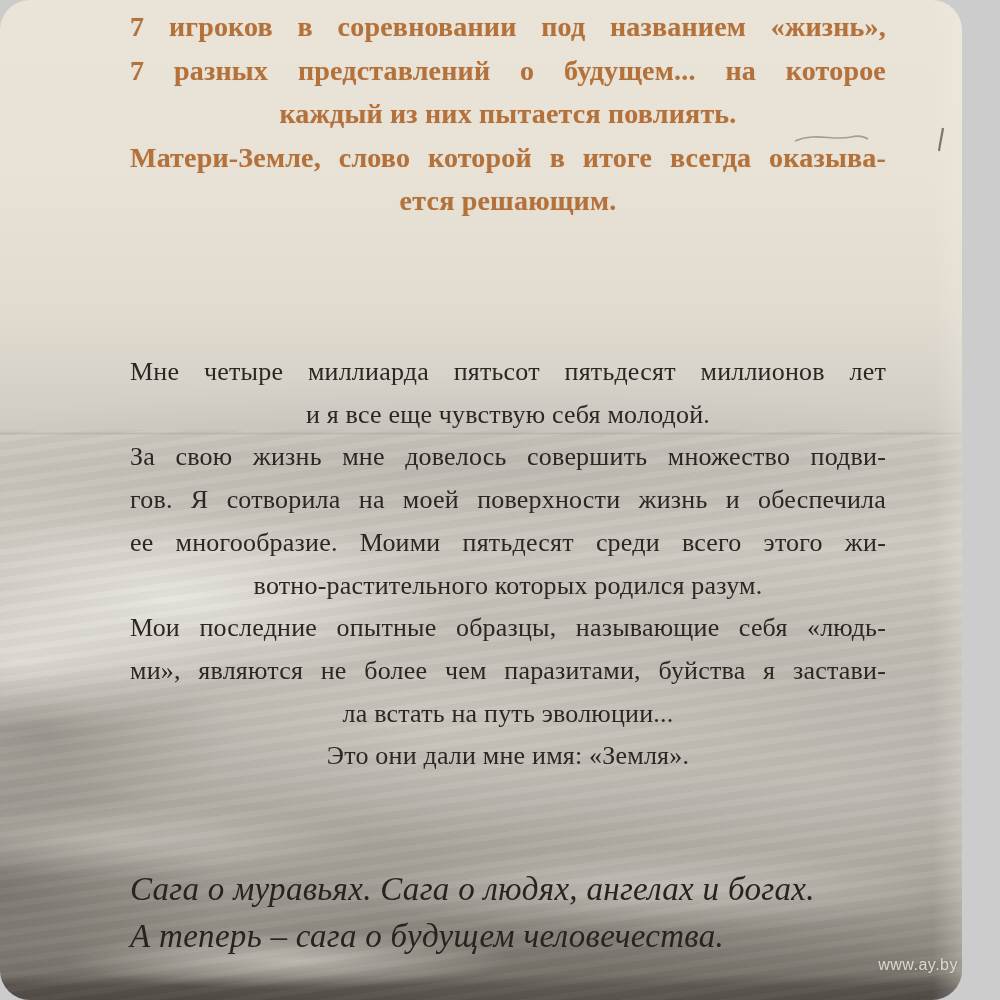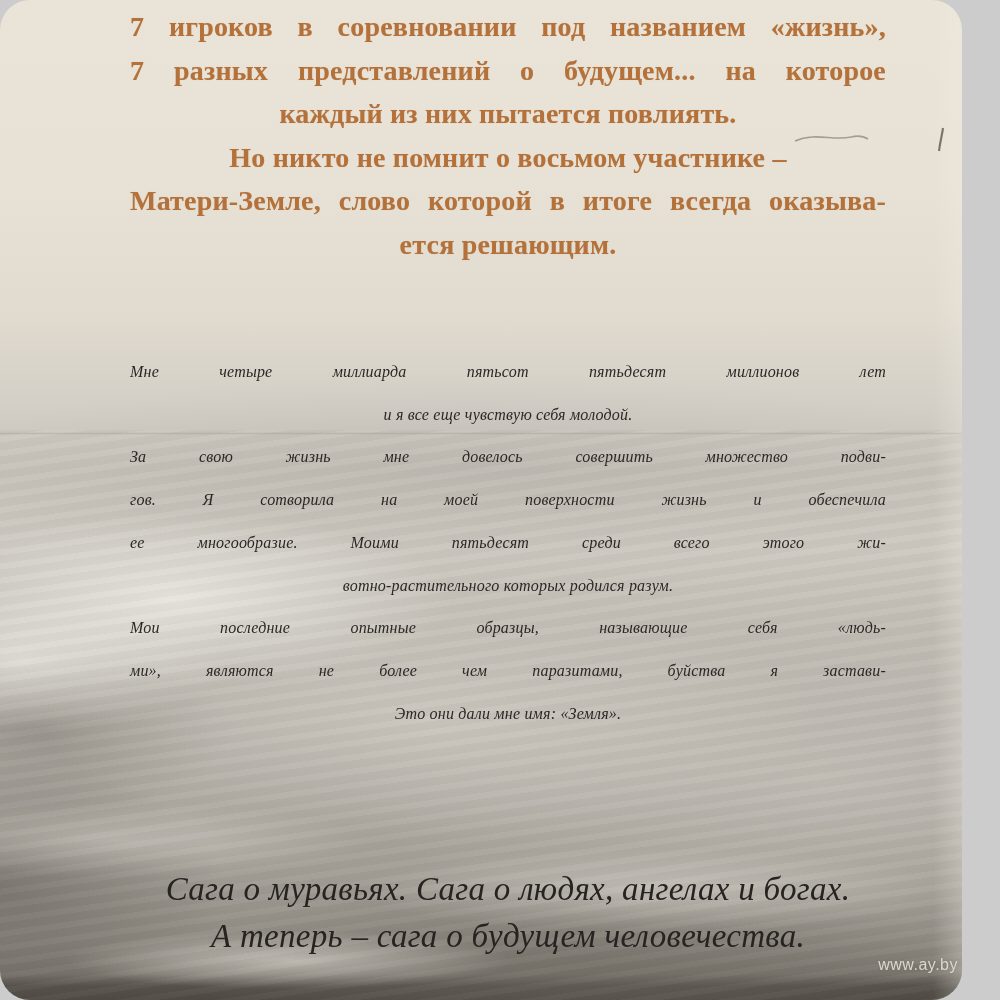--- a/index.html
+++ b/index.html
@@ -90,33 +90,32 @@
   .blurb {
     top: 5px;
     font-weight: bold;
     font-size: 28px;
     line-height: 43.5px;
     letter-spacing: 0.2px;
     text-shadow: 0 0 1px rgba(148,92,44,0.25);
   }
   .monologue {
     top: 351px;
-    font-size: 16px;
+    font-size: 26px;
     line-height: 42.7px;
     letter-spacing: 0.2px;
-    font-style: italic;
   }
   .tagline {
     top: 866px;
     font-style: italic;
     font-size: 33px;
     line-height: 47px;
     letter-spacing: 0.3px;
   }
-  .tagline .line { text-align: center; }
+  .tagline .line { text-align: left; }
 
   .watermark {
     position: absolute;
     top: 956px;
     right: 4px;
     font-family: "Liberation Sans", sans-serif;
     font-size: 16px;
     letter-spacing: 0.5px;
     color: rgba(224,220,211,0.95);
     text-shadow: 0 0 2px rgba(95,90,80,0.45);
@@ -134,34 +133,34 @@
 
   <svg class="artifacts" width="1000" height="1000">
     <path d="M795,141 C815,132 833,141 851,137 C859,135 865,137 868,139" fill="none" stroke="#8e8779" stroke-width="1.6" opacity="0.75"></path>
     <path d="M943,128 c-1,7 -3,15 -4,23" fill="none" stroke="#5f594f" stroke-width="2.2" opacity="0.8"></path>
   </svg>
 
   <div class="text-col blurb" style="color: rgb(180, 113, 58);">
       <div class="line just">7 игроков в соревновании под названием «жизнь»,</div>
       <div class="line just">7 разных представлений о будущем... на которое</div>
       <div class="line">каждый из них пытается повлиять.</div>
-      <div class="line">Но никто не помнит о восьмом участнике –</div>
       <div class="line just">Матери-Земле, слово которой в итоге всегда оказыва-</div>
       <div class="line">ется решающим.</div>
     </div>
 
   <div class="text-col monologue" style="color: rgb(43, 39, 36);">
       <div class="line just">Мне четыре миллиарда пятьсот пятьдесят миллионов лет</div>
       <div class="line">и я все еще чувствую себя молодой.</div>
       <div class="line just">За свою жизнь мне довелось совершить множество подви-</div>
       <div class="line just">гов. Я сотворила на моей поверхности жизнь и обеспечила</div>
       <div class="line just">ее многообразие. Моими пятьдесят среди всего этого жи-</div>
       <div class="line">вотно-растительного которых родился разум.</div>
       <div class="line just">Мои последние опытные образцы, называющие себя «людь-</div>
       <div class="line just">ми», являются не более чем паразитами, буйства я застави-</div>
+      <div class="line">ла встать на путь эволюции...</div>
       <div class="line">Это они дали мне имя: «Земля».</div>
     </div>
 
   <div class="text-col tagline" style="color: rgb(38, 35, 32);">
       <div class="line">Сага о муравьях. Сага о людях, ангелах и богах.</div>
       <div class="line">А теперь – сага о будущем человечества.</div>
     </div>
 
   <div class="watermark">www.ay.by</div>
 </div>

